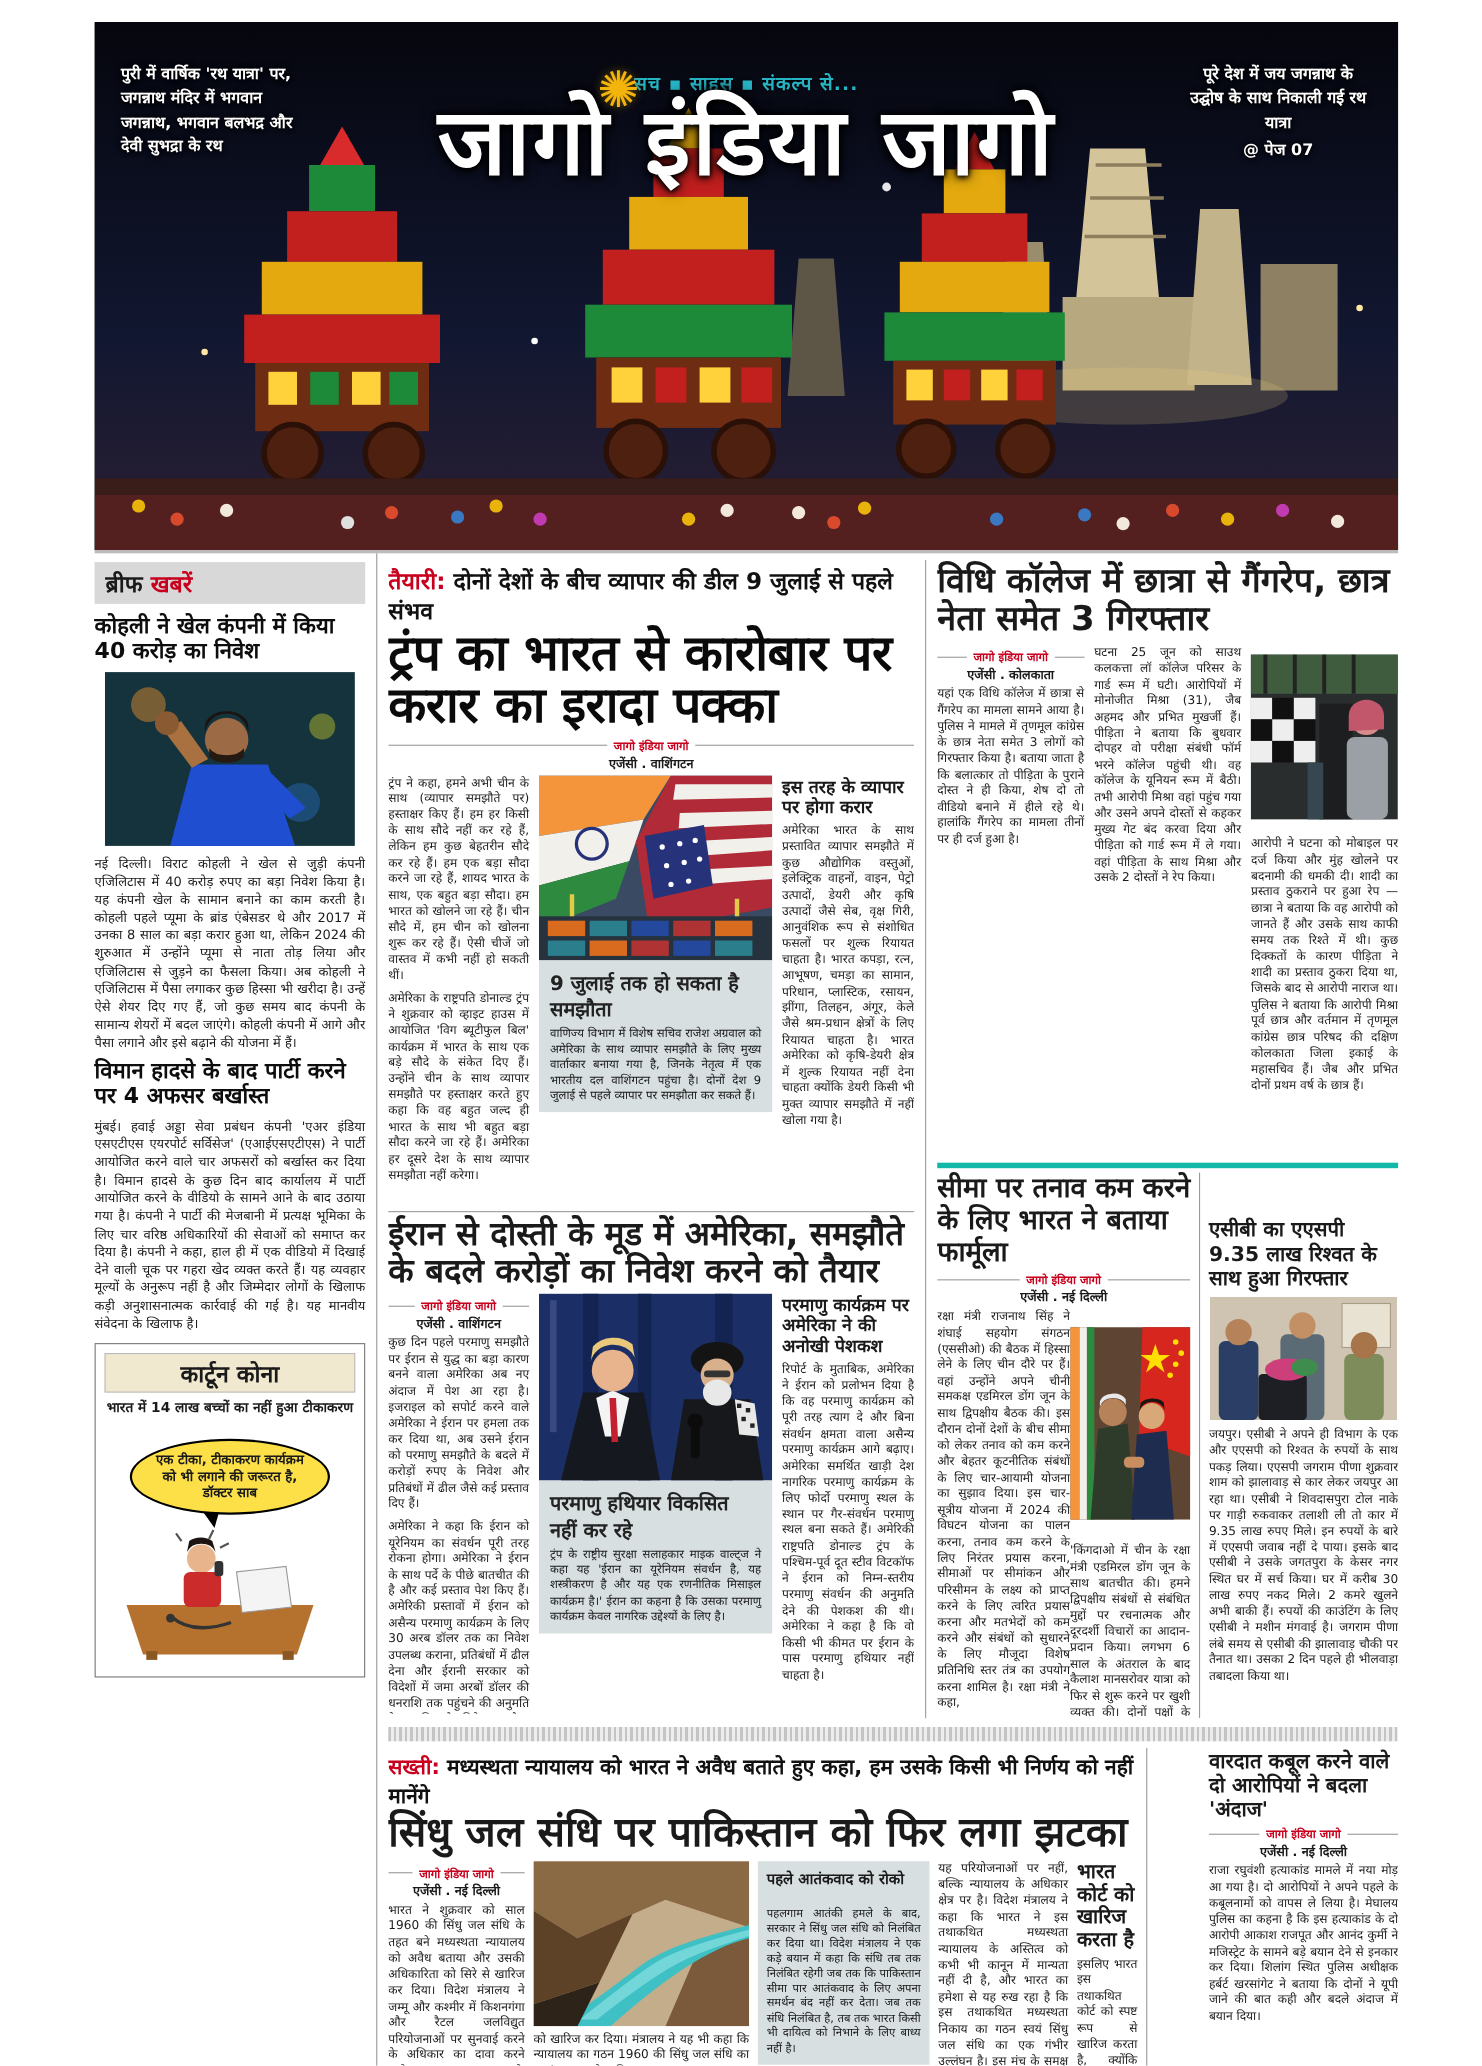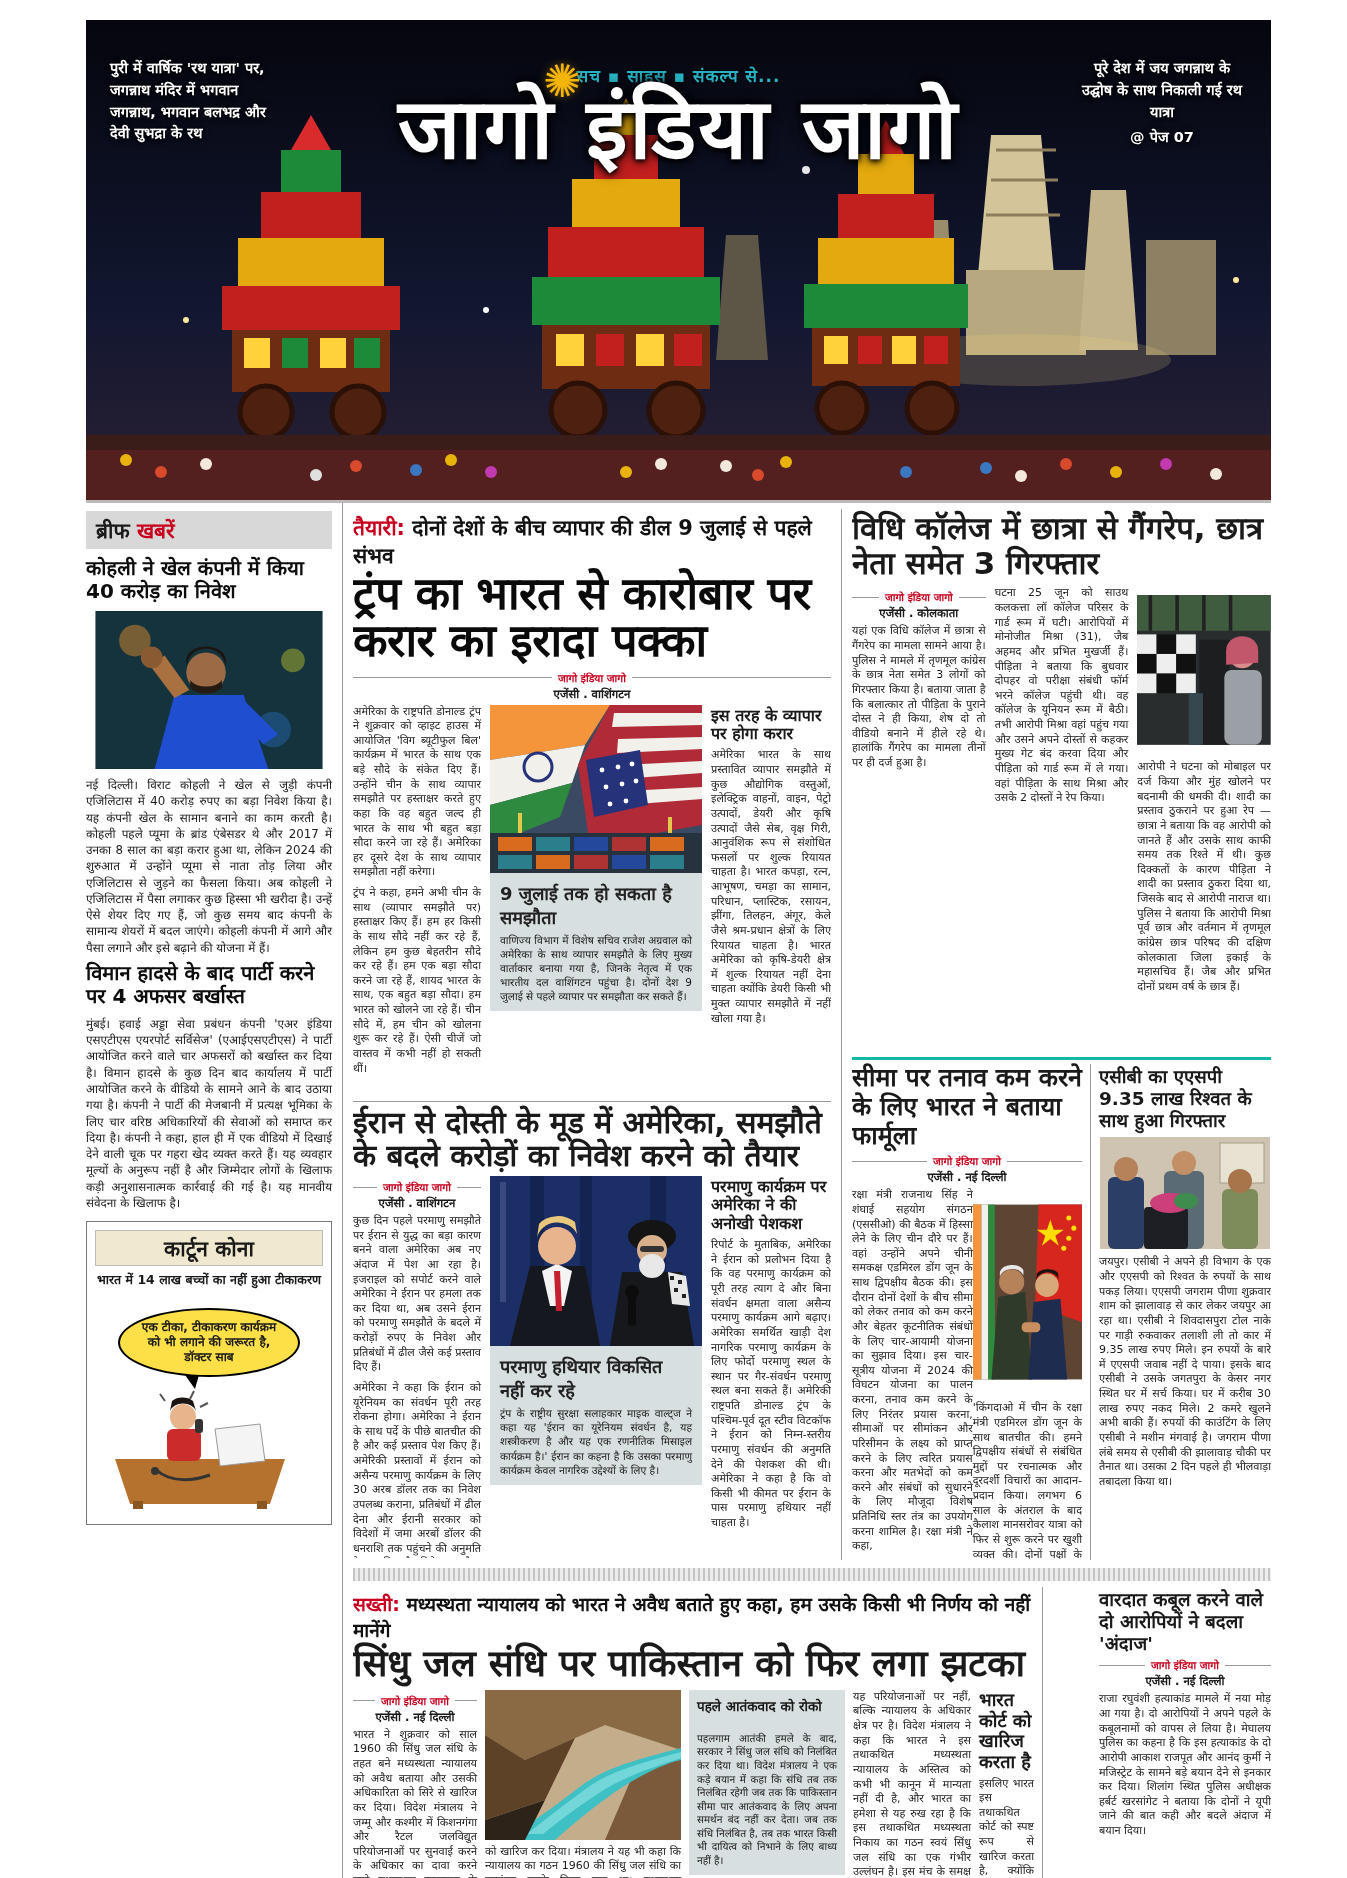--- a/index.html
+++ b/index.html
@@ -78,28 +78,28 @@
   .iran h2{font-size:30px;line-height:1.1;margin:0 0 4px 0;}
 
   
   .gang{height:548px;overflow:hidden;}
   .gang h2{font-size:31px;line-height:1.12;margin:2px 0 6px 0;}
   .grow{display:flex;gap:9px;}
   .gcol{flex:1;}
   .gphoto{height:168px;margin-bottom:6px;}
 
   
-  .lower-right{display:flex;border-top:3px solid #14b8a6;padding-top:4px;height:496px;overflow:hidden;}
+  .lower-right{display:flex;border-top:5px solid #14b8a6;padding-top:4px;height:496px;overflow:hidden;}
   .border-story{flex:1;padding-right:8px;border-right:1px solid #999;}
   .border-story h2{font-size:25px;line-height:1.15;margin:0 0 2px 0;}
   .brow{display:flex;gap:0;}
   .bcol1{flex:1.05;}
   .bcol2{flex:0.95;}
   .bphoto{height:208px;margin-bottom:5px;}
-  .farcol{width:172px;flex:0 0 172px;padding-left:8px;}
+  .farcol{width:172px;flex:0 0 172px;padding-left:8px;margin-top:40px;}
   .farcol h3{font-size:18.5px;line-height:1.18;margin:2px 0 6px 0;}
   .acb-photo{height:112px;margin-bottom:6px;}
 
   
   .bottomrow{display:flex;height:292px;overflow:hidden;gap:48px;}
   .indus{flex:1;border-right:1px solid #999;padding-right:8px;}
   .indus h1{font-size:37px;line-height:1.05;margin:2px 0 6px 0;}
   .irow{display:flex;gap:8px;}
   .icolA{width:124px;flex:0 0 124px;}
   .icolB{width:196px;flex:0 0 196px;}
@@ -299,22 +299,22 @@
               <span class="klabel">तैयारी:</span>
               <span>दोनों देशों के बीच व्यापार की डील 9 जुलाई से पहले संभव</span>
             </div>
             <h1>ट्रंप का भारत से कारोबार पर करार का इरादा पक्का</h1>
             <div class="brandline">
                   <span>जागो इंडिया जागो</span>
                 </div>
             <div class="agency">एजेंसी . वाशिंगटन</div>
             <div class="trow">
               <div class="tcol1">
+                <p class="bodytext">ट्रंप ने कहा, हमने अभी चीन के साथ (व्यापार समझौते पर) हस्ताक्षर किए हैं। हम हर किसी के साथ सौदे नहीं कर रहे हैं, लेकिन हम कुछ बेहतरीन सौदे कर रहे हैं। हम एक बड़ा सौदा करने जा रहे हैं, शायद भारत के साथ, एक बहुत बड़ा सौदा। हम भारत को खोलने जा रहे हैं। चीन सौदे में, हम चीन को खोलना शुरू कर रहे हैं। ऐसी चीजें जो वास्तव में कभी नहीं हो सकती थीं।</p>
                 <p class="bodytext">अमेरिका के राष्ट्रपति डोनाल्ड ट्रंप ने शुक्रवार को व्हाइट हाउस में आयोजित 'विग ब्यूटीफुल बिल' कार्यक्रम में भारत के साथ एक बड़े सौदे के संकेत दिए हैं। उन्होंने चीन के साथ व्यापार समझौते पर हस्ताक्षर करते हुए कहा कि वह बहुत जल्द ही भारत के साथ भी बहुत बड़ा सौदा करने जा रहे हैं। अमेरिका हर दूसरे देश के साथ व्यापार समझौता नहीं करेगा।</p>
-                <p class="bodytext">ट्रंप ने कहा, हमने अभी चीन के साथ (व्यापार समझौते पर) हस्ताक्षर किए हैं। हम हर किसी के साथ सौदे नहीं कर रहे हैं, लेकिन हम कुछ बेहतरीन सौदे कर रहे हैं। हम एक बड़ा सौदा करने जा रहे हैं, शायद भारत के साथ, एक बहुत बड़ा सौदा। हम भारत को खोलने जा रहे हैं। चीन सौदे में, हम चीन को खोलना शुरू कर रहे हैं। ऐसी चीजें जो वास्तव में कभी नहीं हो सकती थीं।</p>
               </div>
               <div class="tmid">
                 <div class="photo">
                   <svg viewBox="0 0 212 168">
                     <rect width="212" height="168" fill="#3b4a63"></rect>
                     <polygon points="0,0 120,0 95,40 0,55" fill="#f5953b"></polygon>
                     <polygon points="0,55 95,40 82,78 0,100" fill="#f2f0ea"></polygon>
                     <circle cx="48" cy="62" r="14" fill="none" stroke="#26337a" stroke-width="3"></circle>
                     <polygon points="0,100 82,78 70,112 0,140" fill="#2d8a3e"></polygon>
                     <polygon points="120,0 212,0 212,120 100,140 88,60" fill="#b02a37"></polygon>

